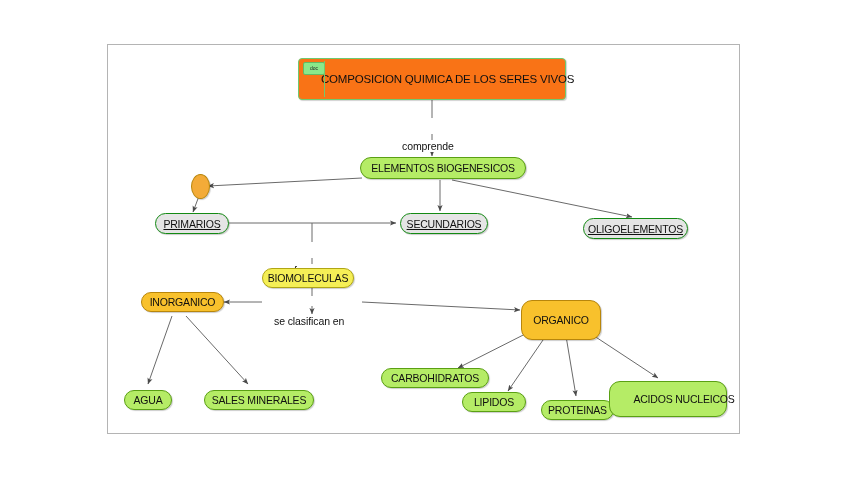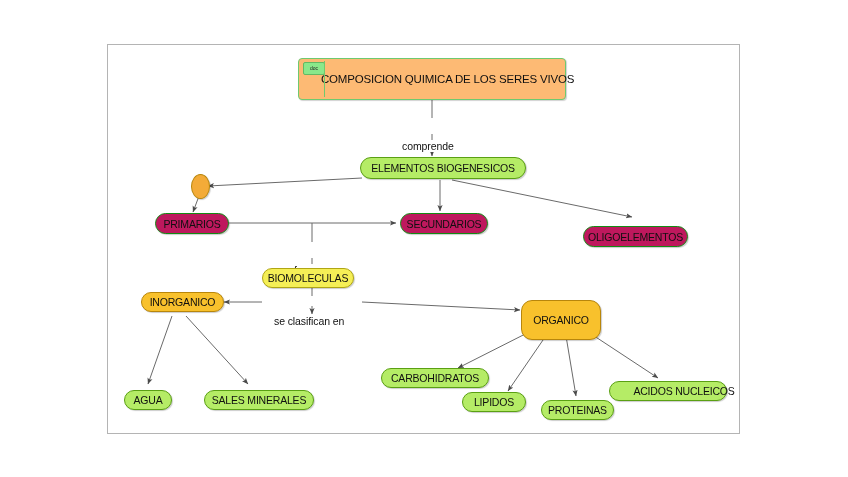--- a/index.html
+++ b/index.html
@@ -42,21 +42,21 @@
     box-sizing: border-box;
     display: flex;
     align-items: center;
     justify-content: center;
     white-space: nowrap;
     letter-spacing: -0.2px;
     color: #101010;
   }
   
   .node-title {
-    background: #fdba74;
+    background: #f97316;
     border: 1px solid #6fc96f;
     border-radius: 4px;
     font-size: 11.5px;
     padding-left: 22px;
     justify-content: flex-start;
     box-shadow: 1px 1px 1px rgba(0,0,0,0.18);
   }
   .doc-tab {
     position: absolute;
     left: 4px;
@@ -84,22 +84,23 @@
   .node-pill {
     border-radius: 11px;
     font-size: 10.5px;
     box-shadow: 1px 1px 1px rgba(0,0,0,0.2);
   }
   .fill-lightgreen {
     background: #b5ec66;
     border: 1px solid #5aa013;
   }
   .fill-brightgreen {
-    background: #be185d;
+    background: #e5e5e5;
     border: 1px solid #138a13;
+    text-decoration: underline;
   }
   .fill-yellow {
     background: #f5ef56;
     border: 1px solid #b0a614;
   }
   .fill-orange {
     background: #f8c12c;
     border: 1px solid #b8860b;
   }
   .node-ellipse {
@@ -183,21 +184,21 @@
   <div class="node-ellipse" style="left:191px; top:174px; width:17px; height:23px;"></div>
 
   <div class="node node-pill fill-brightgreen" style="left:155px; top:213px; width:74px; height:21px;">
     <span>PRIMARIOS</span>
   </div>
 
   <div class="node node-pill fill-brightgreen" style="left:400px; top:213px; width:88px; height:21px;">
     <span>SECUNDARIOS</span>
   </div>
 
-  <div class="node node-pill fill-brightgreen" style="left:583px; top:218px; width:105px; height:21px;margin-top:8px;">
+  <div class="node node-pill fill-brightgreen" style="left:583px; top:218px; width:105px; height:21px;">
     <span>OLIGOELEMENTOS</span>
   </div>
 
   <div class="edge-label" style="left:292px; top:244px;">forman</div>
 
   <div class="node node-pill fill-yellow" style="left:262px; top:268px; width:92px; height:20px;">
     <span>BIOMOLECULAS</span>
   </div>
 
   <div class="edge-label" style="left:272px; top:295px;">se clasifican en</div>
@@ -223,17 +224,17 @@
   </div>
 
   <div class="node node-pill fill-lightgreen" style="left:462px; top:392px; width:64px; height:20px;">
     <span>LIPIDOS</span>
   </div>
 
   <div class="node node-pill fill-lightgreen" style="left:541px; top:400px; width:73px; height:20px;">
     <span>PROTEINAS</span>
   </div>
 
-  <div class="node node-pill fill-lightgreen" style="left:609px; top:381px; width:118px; height:20px;padding-left:32px;">
+  <div class="node node-pill fill-lightgreen" style="left:609px; top:381px; width:118px; height:36px;padding-left:32px;">
     <span>ACIDOS NUCLEICOS</span>
   </div>
 
 </div>
 
 </body></html>

